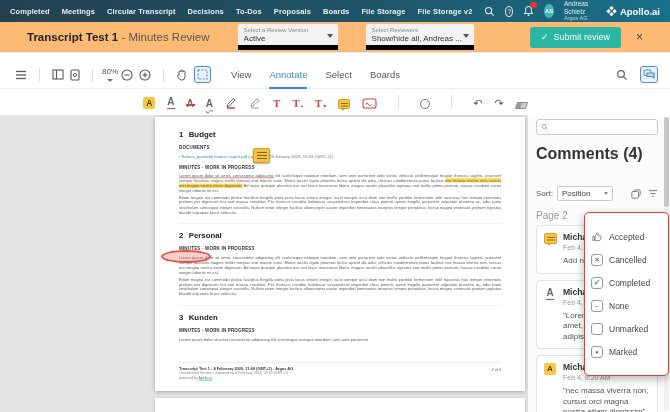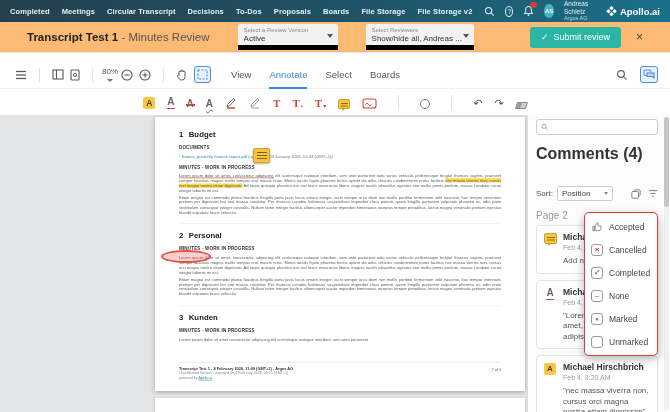--- a/index.html
+++ b/index.html
@@ -119,22 +119,22 @@
   .mini-A { font-size:10px; font-weight:bold; color:#666; line-height:1; }
   .hl-block-sm { width:12px; height:12px; background:#f9c73c; border-radius:2px; display:flex; align-items:center; justify-content:center; font-size:8px; font-weight:bold; color:#444; }
   .note-sm { width:13px; height:11px; background:#f9c73c; border:1px solid #c9a02c; border-radius:2px; position:relative; }
   .note-sm::before { content:""; position:absolute; left:2px; top:2.5px; width:8px; height:1px; background:#8a6d1d; box-shadow:0 2.5px 0 #8a6d1d; }
   .note-sm::after { content:""; position:absolute; left:2px; bottom:-3px; border-left:2px solid transparent; border-right:2px solid transparent; border-top:3px solid #c9a02c; }
   .chat-minus { width:10px; height:8px; background:#4a90d9; border-radius:2px; position:relative; }
   .chat-minus::before { content:""; position:absolute; left:2px; top:3px; width:6px; height:1.4px; background:#fff; }
   .chat-minus::after { content:""; position:absolute; left:1.5px; bottom:-2.5px; border-left:2px solid transparent; border-right:2px solid transparent; border-top:2.5px solid #4a90d9; }
 
   
-  .status-menu { position:absolute; left:56px; top:97px; width:74px; background:#fff; border:1.5px solid #e23b30;
-    border-radius:5px; box-shadow:0 3px 10px rgba(0,0,0,.3); z-index:6; padding:2px 0; }
+  .status-menu { position:absolute; left:56px; top:97px; width:85px; background:#fff; border:1.5px solid #e23b30;
+    border-radius:5px; box-shadow:0 3px 10px rgba(0,0,0,.3); z-index:6; padding:12px 0; }
   .sm-item { height:23px; display:flex; align-items:center; gap:6px; padding:0 6px; cursor:pointer; }
   .sm-box { width:12px; height:12px; border:1.2px solid #999; border-radius:3px; display:flex; align-items:center; justify-content:center; font-size:8px; line-height:1; flex:0 0 12px; }
   .sm-label { font-size:8.5px; color:#444; }
   .x-red { color:#d0453e; font-weight:bold; }
   .ck-green { color:#2f9e44; font-weight:bold; }
   .dot-gray { color:#777; font-size:6px; }
   .minus-gray { color:#777; }
   svg { display:block; }
 </style>
 </head>
@@ -504,28 +504,28 @@
           </span>
         <span class="sm-label">Completed</span>
       </div>
       <div class="sm-item">
         <span class="sm-box">
             <span class="minus-gray">–</span>
           </span>
         <span class="sm-label">None</span>
       </div>
       <div class="sm-item">
+        <span class="sm-box"></span>
+        <span class="sm-label">Unmarked</span>
+      </div>
+      <div class="sm-item">
         <span class="sm-box">
             <span class="dot-gray">●</span>
           </span>
         <span class="sm-label">Marked</span>
       </div>
-      <div class="sm-item">
-        <span class="sm-box"></span>
-        <span class="sm-label">Unmarked</span>
-      </div>
     </div>
 
     <div class="sb-scroll">
         <span class="sb-thumb"></span>
       </div>
   </div>
 </div>
 
 </body></html>

